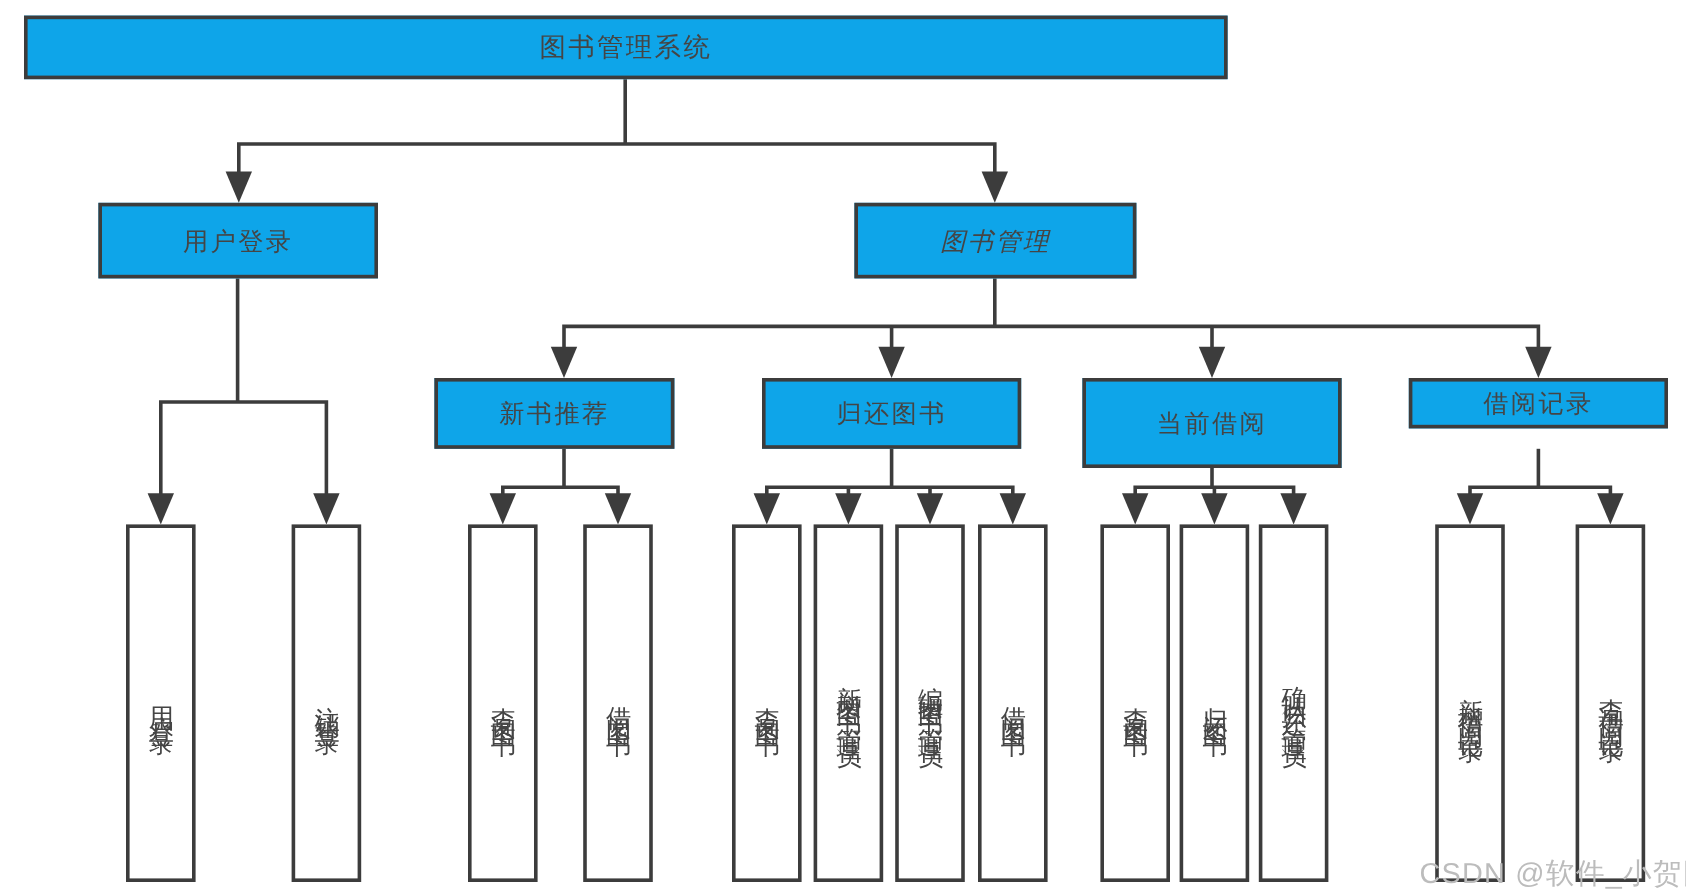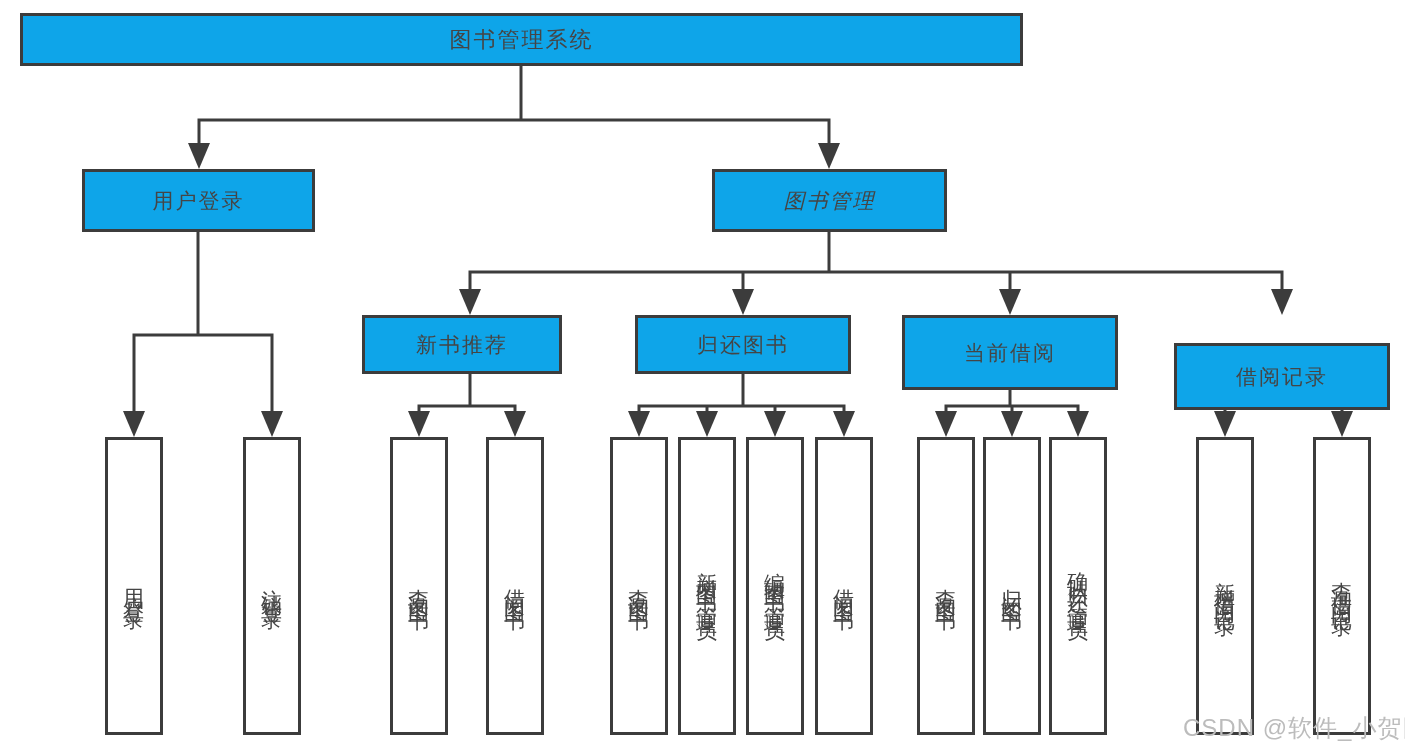--- a/index.html
+++ b/index.html
@@ -114,21 +114,21 @@
   </svg>
 
   <div class="node root" style="left:20px;top:13px;width:1003px;height:53px;">图书管理系统</div>
 
   <div class="node" style="left:82px;top:169px;width:233px;height:63px;">用户登录</div>
   <div class="node" style="left:712px;top:169px;width:235px;height:63px;font-style:italic;">图书管理</div>
 
   <div class="node" style="left:362px;top:315px;width:200px;height:59px;">新书推荐</div>
   <div class="node" style="left:635px;top:315px;width:216px;height:59px;">归还图书</div>
   <div class="node" style="left:902px;top:315px;width:216px;height:75px;">当前借阅</div>
-  <div class="node" style="left:1174px;top:315px;width:216px;height:67px;margin-top:28px;">借阅记录</div>
+  <div class="node" style="left:1174px;top:315px;width:216px;height:42px;">借阅记录</div>
 
   <div class="leaf" style="left:105px;">
     <span>用户登录</span>
   </div>
   <div class="leaf" style="left:243px;">
     <span>注销登录</span>
   </div>
 
   <div class="leaf" style="left:390px;">
     <span>查询图书</span>

